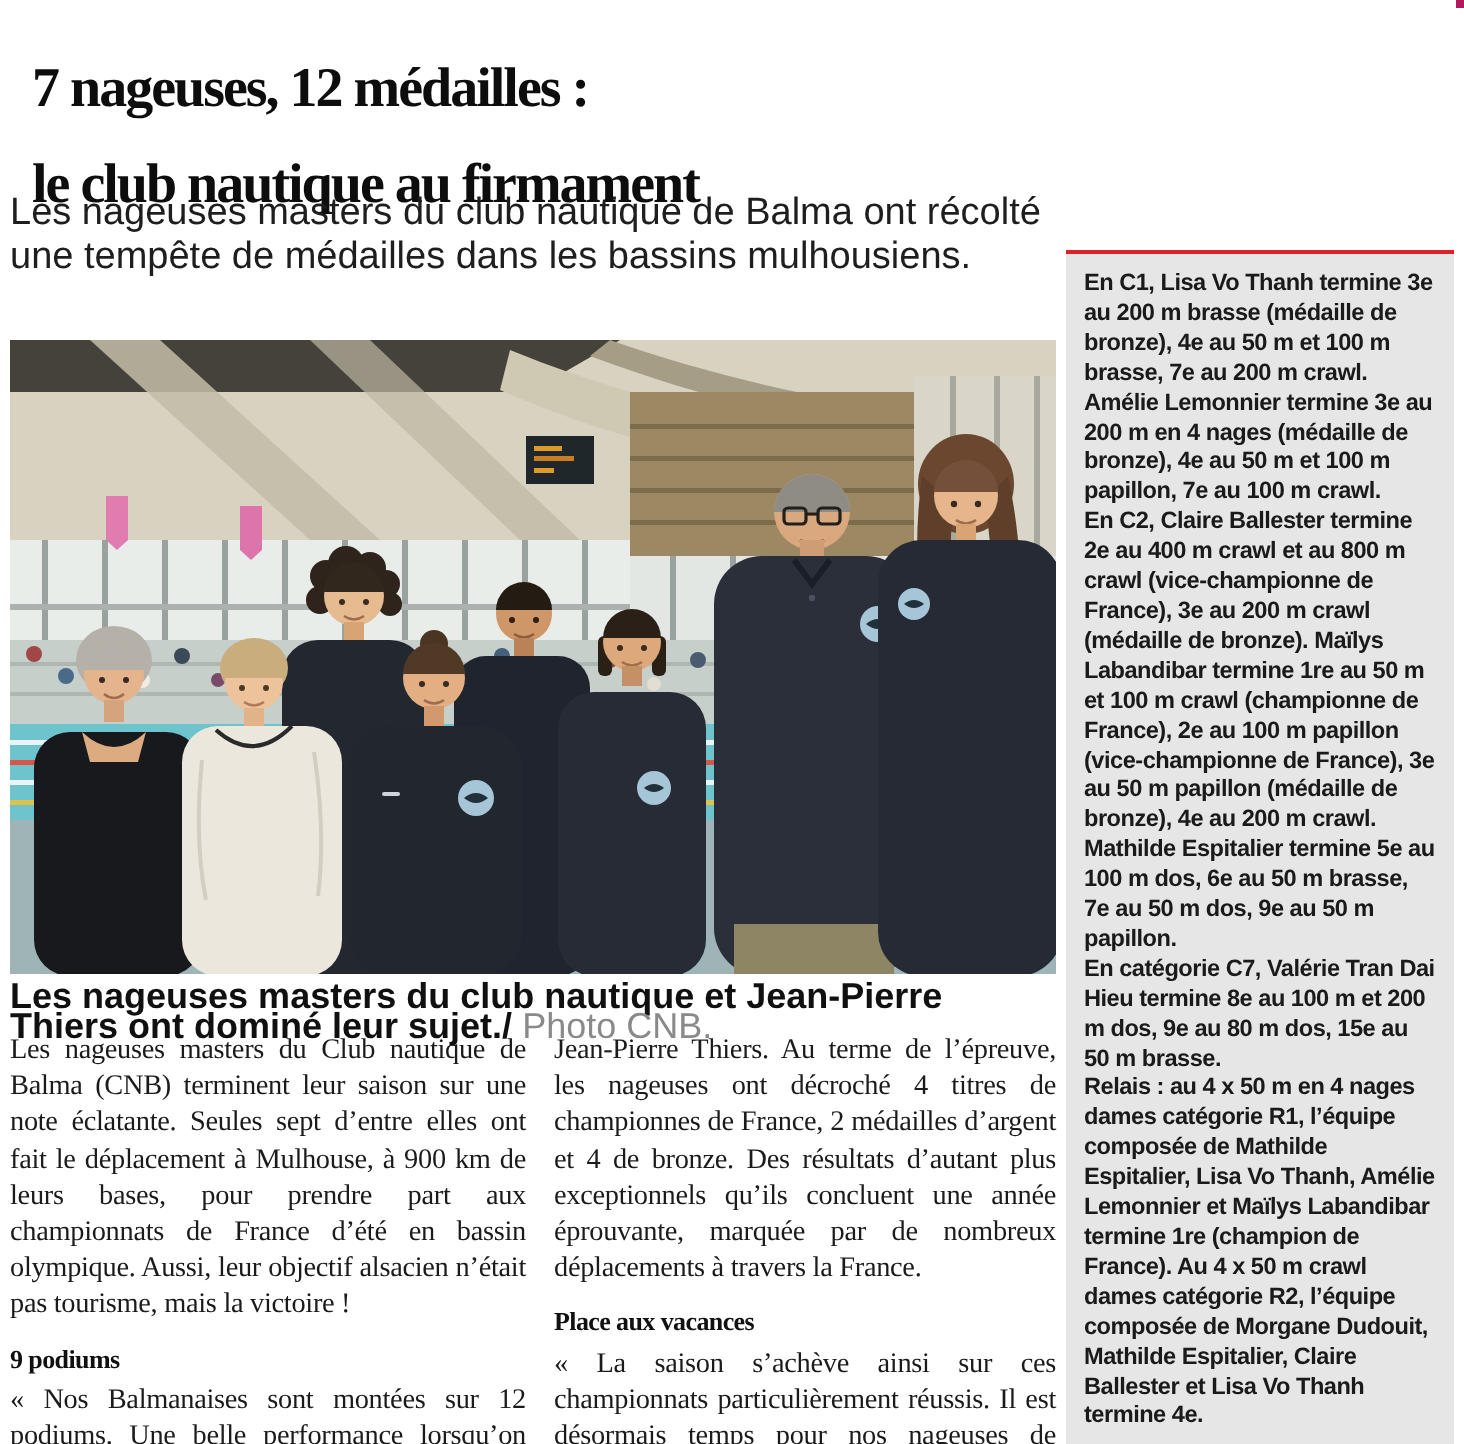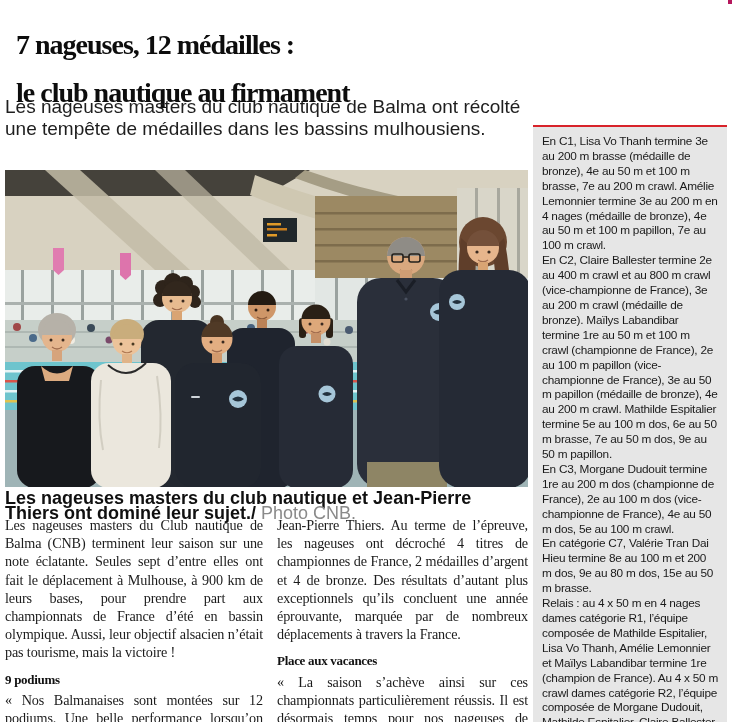--- a/index.html
+++ b/index.html
@@ -41,21 +41,21 @@
   .sidebar{
     position:absolute;left:533px;top:125px;width:194px;box-sizing:border-box;
     background:#e6e6e6;border-top:2px solid #d8232a;
     padding:7px 9px 12px 9px;
   }
   .sidebar-title{
     color:#d8232a;font-weight:700;font-size:15px;letter-spacing:-0.4px;
     margin:2px 0 8px 0;
   }
   .sidebar .sb-p{
-    margin:0;font-size:11.8px;line-height:14.9px;font-weight:400;
+    margin:0;font-size:11.8px;line-height:14.9px;font-weight:700;
     color:#1a1a1a;letter-spacing:-0.25px;
   }
 </style>
 </head>
 <body>
 
 <div class="corner-dot"></div>
 
 <h1 class="headline">
   <div>7 nageuses, 12 médailles :</div>
@@ -279,17 +279,16 @@
   <p>Jean-Pierre Thiers. Au terme de l’épreuve, les nageuses ont décroché 4 titres de championnes de France, 2 médailles d’argent et 4 de bronze. Des résultats d’autant plus exceptionnels qu’ils concluent une année éprouvante, marquée par de nombreux déplacements à travers la France.</p>
   <p class="subhead">Place aux vacances</p>
   <p>« La saison s’achève ainsi sur ces championnats particulièrement réussis. Il est désormais temps pour nos nageuses de savourer des vacances bien méritées », sourit Jean-Pierre Thiers.</p>
 
 </div>
 
 <aside class="sidebar">
   <div>
       <p class="sb-p">En C1, Lisa Vo Thanh termine 3e au 200 m brasse (médaille de bronze), 4e au 50 m et 100 m brasse, 7e au 200 m crawl. Amélie Lemonnier termine 3e au 200 m en 4 nages (médaille de bronze), 4e au 50 m et 100 m papillon, 7e au 100 m crawl.</p>
       <p class="sb-p">En C2, Claire Ballester termine 2e au 400 m crawl et au 800 m crawl (vice-championne de France), 3e au 200 m crawl (médaille de bronze). Maïlys Labandibar termine 1re au 50 m et 100 m crawl (championne de France), 2e au 100 m papillon (vice-championne de France), 3e au 50 m papillon (médaille de bronze), 4e au 200 m crawl. Mathilde Espitalier termine 5e au 100 m dos, 6e au 50 m brasse, 7e au 50 m dos, 9e au 50 m papillon.</p>
-      <p class="sb-p">En C3, Morgane Dudouit termine 1re au 200 m dos (championne de France), 2e au 100 m dos (vice-championne de France), 4e au 50 m dos, 5e au 100 m crawl.</p>
       <p class="sb-p">En catégorie C7, Valérie Tran Dai Hieu termine 8e au 100 m et 200 m dos, 9e au 80 m dos, 15e au 50 m brasse.</p>
       <p class="sb-p">Relais : au 4 x 50 m en 4 nages dames catégorie R1, l’équipe composée de Mathilde Espitalier, Lisa Vo Thanh, Amélie Lemonnier et Maïlys Labandibar termine 1re (champion de France). Au 4 x 50 m crawl dames catégorie R2, l’équipe composée de Morgane Dudouit, Mathilde Espitalier, Claire Ballester et Lisa Vo Thanh termine 4e.</p>
     </div>
 </aside>
 
 </body></html>

